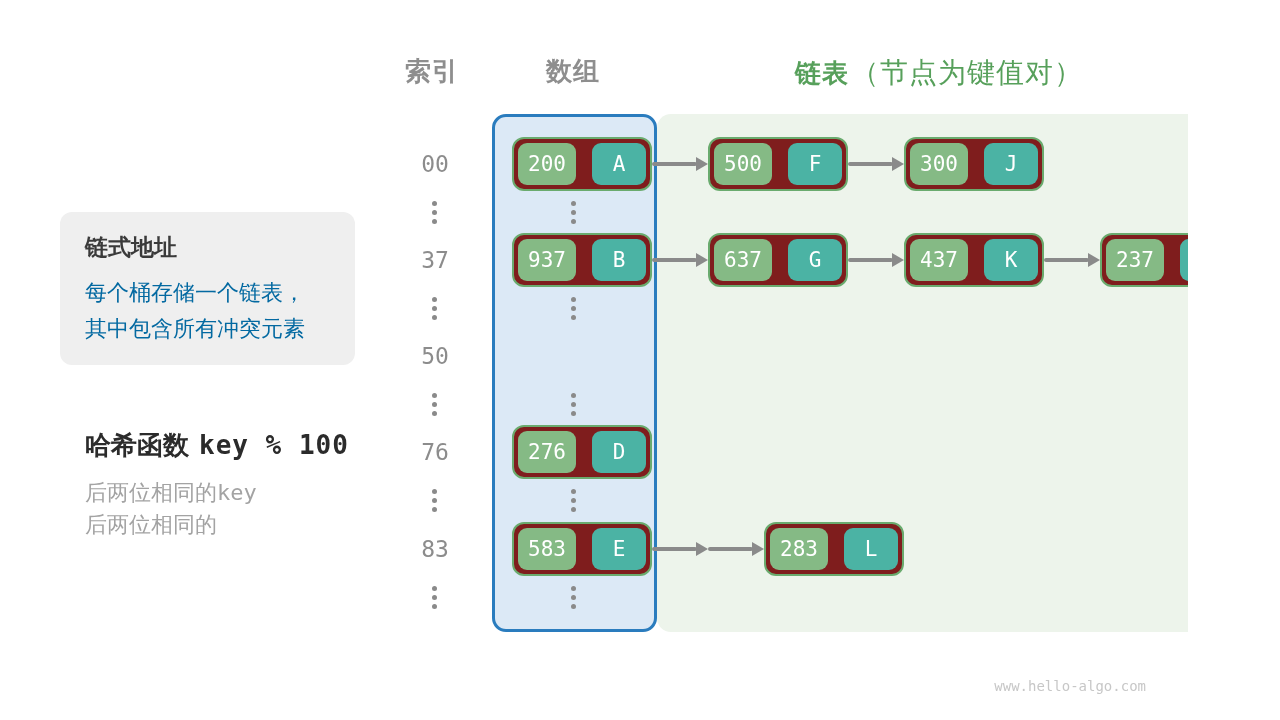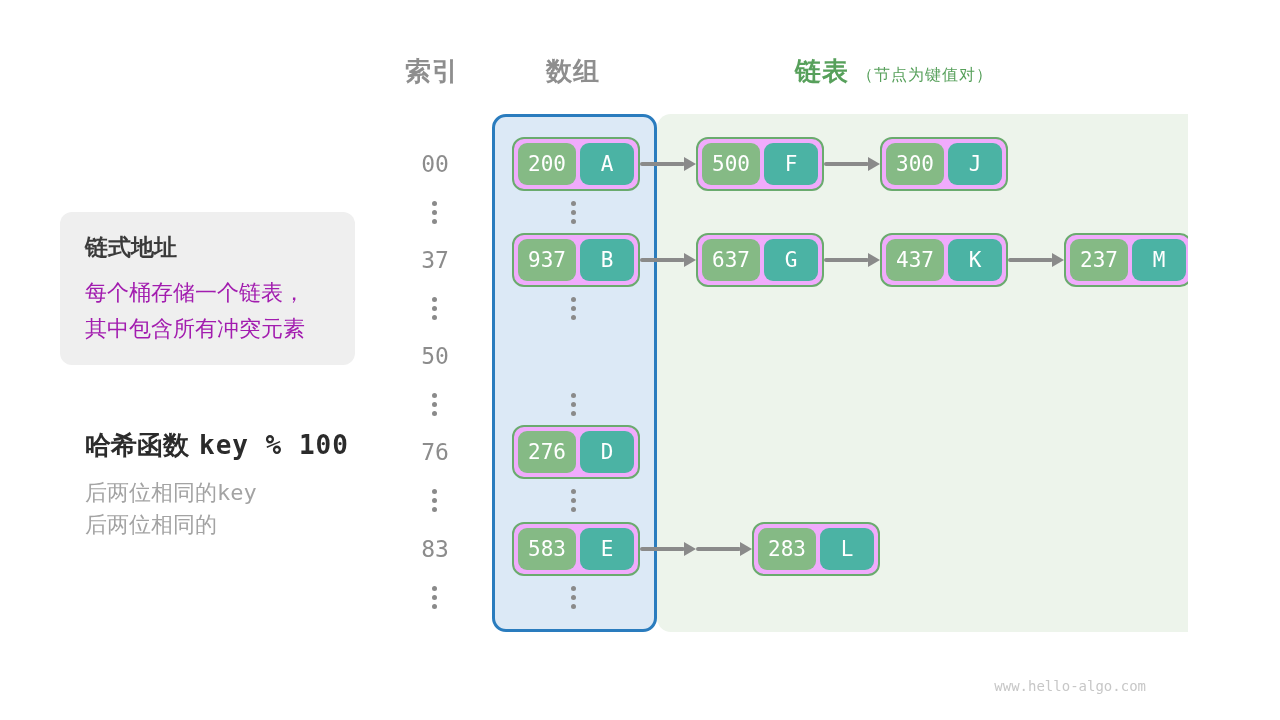--- a/index.html
+++ b/index.html
@@ -18,45 +18,45 @@
     background:var(--array-bg);
     border:3px solid var(--array-border);
     border-radius:14px;box-sizing:border-box;
   }
   
   .hdr{
     position:absolute;top:54px;font-size:26px;font-weight:bold;
     color:#8e8e8e;white-space:nowrap;letter-spacing:1px;
   }
   .hdr-list{color:var(--accent-green-text);display:flex;align-items:baseline;}
-  .hdr-list .note{font-weight:normal;font-size:16px;margin-left:8px;}
+  .hdr-list .note{font-weight:normal;font-size:28px;margin-left:2px;}
   
   .note-box{
     position:absolute;left:60px;top:212px;width:295px;height:153px;
     background:#efefef;border-radius:12px;box-sizing:border-box;
     padding:20px 25px 0 25px;
   }
   .note-title{font-size:23px;font-weight:bold;color:#3a3a3a;margin-bottom:12px;}
-  .note-line{font-size:22px;color:#a21caf;line-height:36px;white-space:nowrap;}
+  .note-line{font-size:22px;color:#0369a1;line-height:36px;white-space:nowrap;}
   
   .hash-note{position:absolute;left:85px;top:428px;}
   .hash-title{font-size:26px;font-weight:bold;color:#2b2b2b;margin-bottom:14px;white-space:nowrap;}
   .hash-title .code{font-family:"DejaVu Sans Mono",monospace;margin-left:10px;letter-spacing:1px;}
   .hash-line{font-size:22px;color:#a3a3a3;line-height:32px;white-space:nowrap;}
   .hash-line .code{font-family:"DejaVu Sans Mono",monospace;margin-left:0;}
   
   .row{position:absolute;left:0;width:1280px;height:54px;}
   .index-label{
     position:absolute;left:405px;top:0;width:60px;height:54px;line-height:54px;
     text-align:center;font-family:"DejaVu Sans Mono",monospace;
     font-size:23px;color:#8c8c8c;
   }
   .node-chain{position:absolute;left:512px;top:0;height:54px;display:flex;align-items:center;}
   .node{
-    display:flex;gap:4px;padding:4px;background:#f0abfc;
+    display:flex;gap:16px;padding:4px;background:#7f1d1d;
     border:2px solid var(--node-border);border-radius:12px;
   }
   .key-cell,.value-cell{
     height:42px;border-radius:9px;display:flex;align-items:center;justify-content:center;
     color:#ffffff;font-family:"DejaVu Sans Mono",monospace;font-size:21px;font-weight:500;
   }
   .key-cell{width:58px;background:var(--key-cell);}
   .value-cell{width:54px;background:var(--value-cell);}
   .arrow{width:56px;height:54px;display:flex;align-items:center;}
   .arrow-line{flex:1;height:4px;background:var(--arrow);border-radius:2px;}

